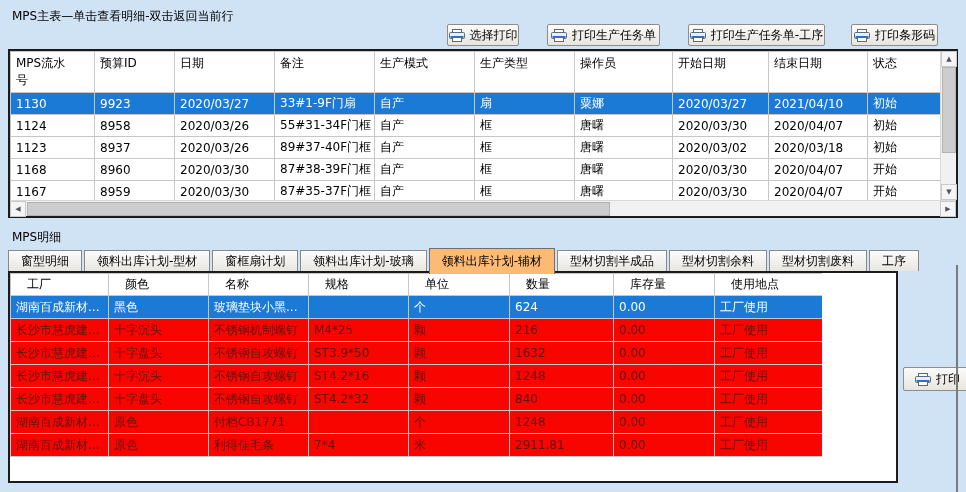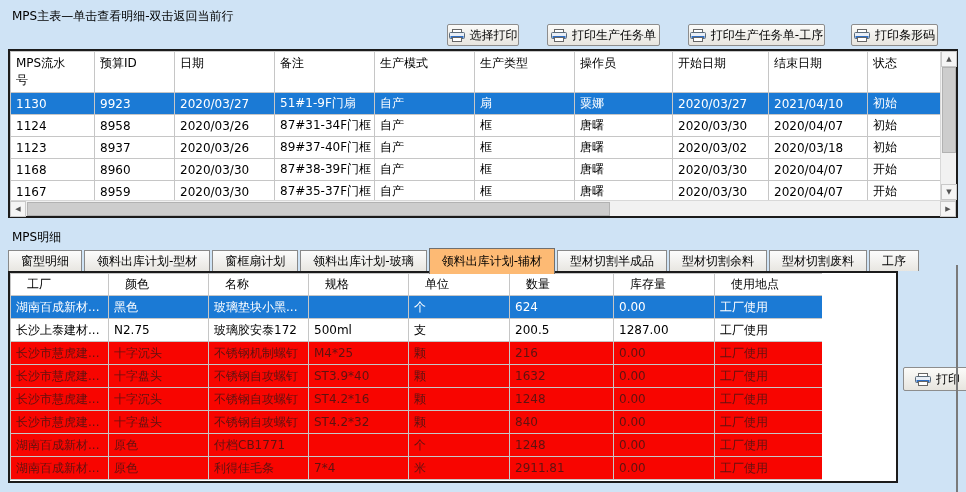--- a/index.html
+++ b/index.html
@@ -126,33 +126,33 @@
             <th>开始日期</th>
             <th>结束日期</th>
             <th>状态</th>
           </tr>
         </thead>
         <tbody>
           <tr class="selected">
             <td>1130</td>
             <td>9923</td>
             <td>2020/03/27</td>
-            <td>51#1-9F门扇</td>
+            <td>33#1-9F门扇</td>
             <td>自产</td>
             <td>扇</td>
             <td>粟娜</td>
             <td>2020/03/27</td>
             <td>2021/04/10</td>
             <td>初始</td>
           </tr>
           <tr class="normal">
             <td>1124</td>
             <td>8958</td>
             <td>2020/03/26</td>
-            <td>87#31-34F门框</td>
+            <td>55#31-34F门框</td>
             <td>自产</td>
             <td>框</td>
             <td>唐曙</td>
             <td>2020/03/30</td>
             <td>2020/04/07</td>
             <td>初始</td>
           </tr>
           <tr class="normal">
             <td>1123</td>
             <td>8937</td>
@@ -247,45 +247,35 @@
           <tr class="selected">
             <td>湖南百成新材...</td>
             <td>黑色</td>
             <td>玻璃垫块小黑...</td>
             <td></td>
             <td>个</td>
             <td>624</td>
             <td>0.00</td>
             <td>工厂使用</td>
           </tr>
-          <tr class="normal">
-            <td>长沙上泰建材...</td>
-            <td>N2.75</td>
-            <td>玻璃胶安泰172</td>
-            <td>500ml</td>
-            <td>支</td>
-            <td>200.5</td>
-            <td>1287.00</td>
-            <td>工厂使用</td>
-          </tr>
           <tr class="alert">
             <td>长沙市慧虎建...</td>
             <td>十字沉头</td>
             <td>不锈钢机制螺钉</td>
             <td>M4*25</td>
             <td>颗</td>
             <td>216</td>
             <td>0.00</td>
             <td>工厂使用</td>
           </tr>
           <tr class="alert">
             <td>长沙市慧虎建...</td>
             <td>十字盘头</td>
             <td>不锈钢自攻螺钉</td>
-            <td>ST3.9*40</td>
+            <td>ST3.9*50</td>
             <td>颗</td>
             <td>1632</td>
             <td>0.00</td>
             <td>工厂使用</td>
           </tr>
           <tr class="alert">
             <td>长沙市慧虎建...</td>
             <td>十字沉头</td>
             <td>不锈钢自攻螺钉</td>
             <td>ST4.2*16</td>

